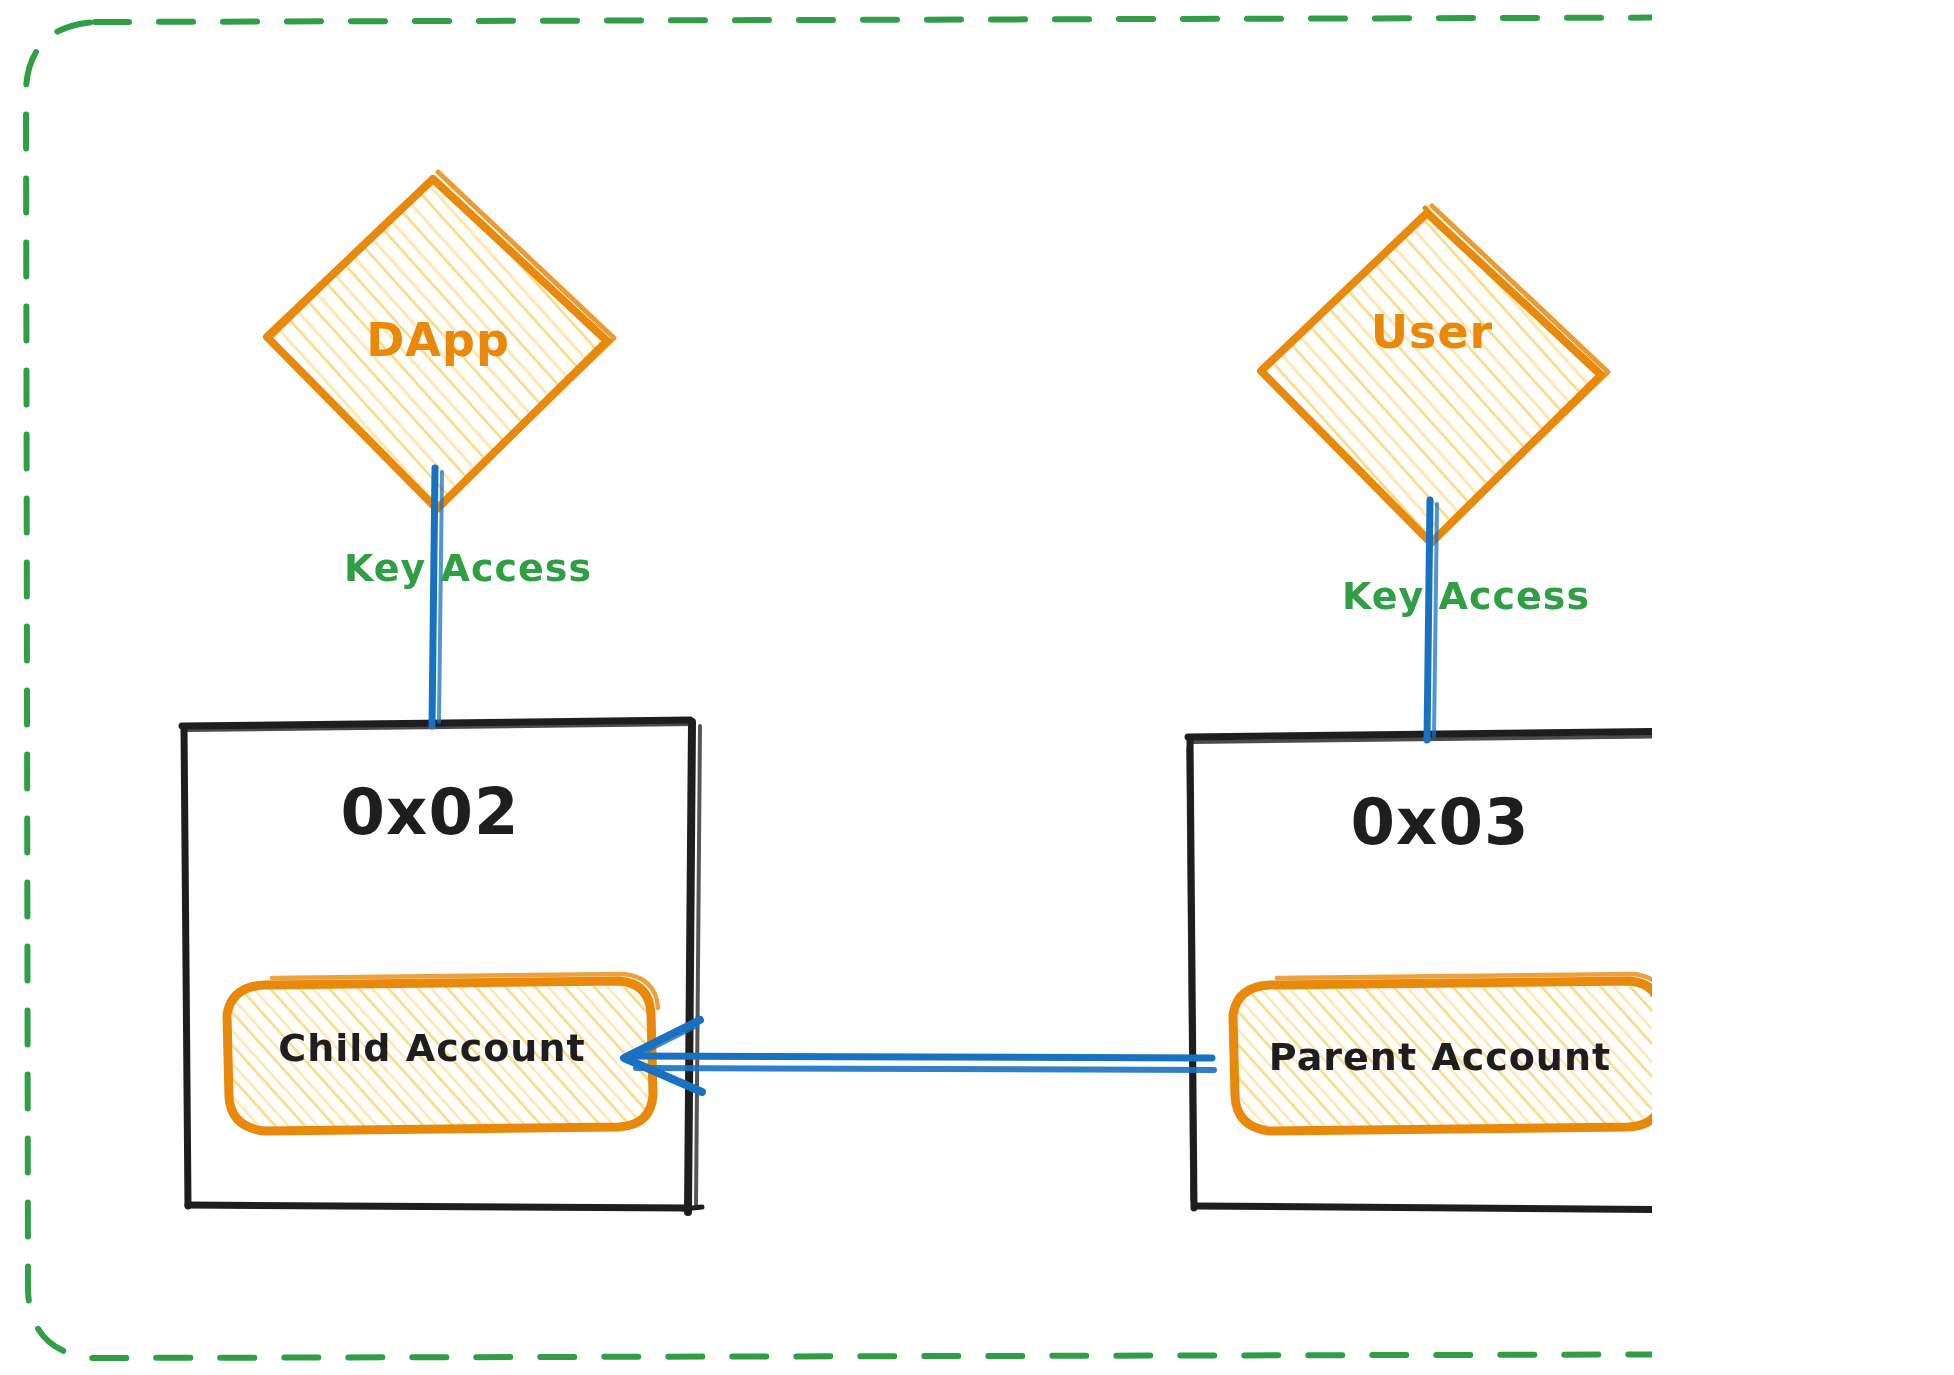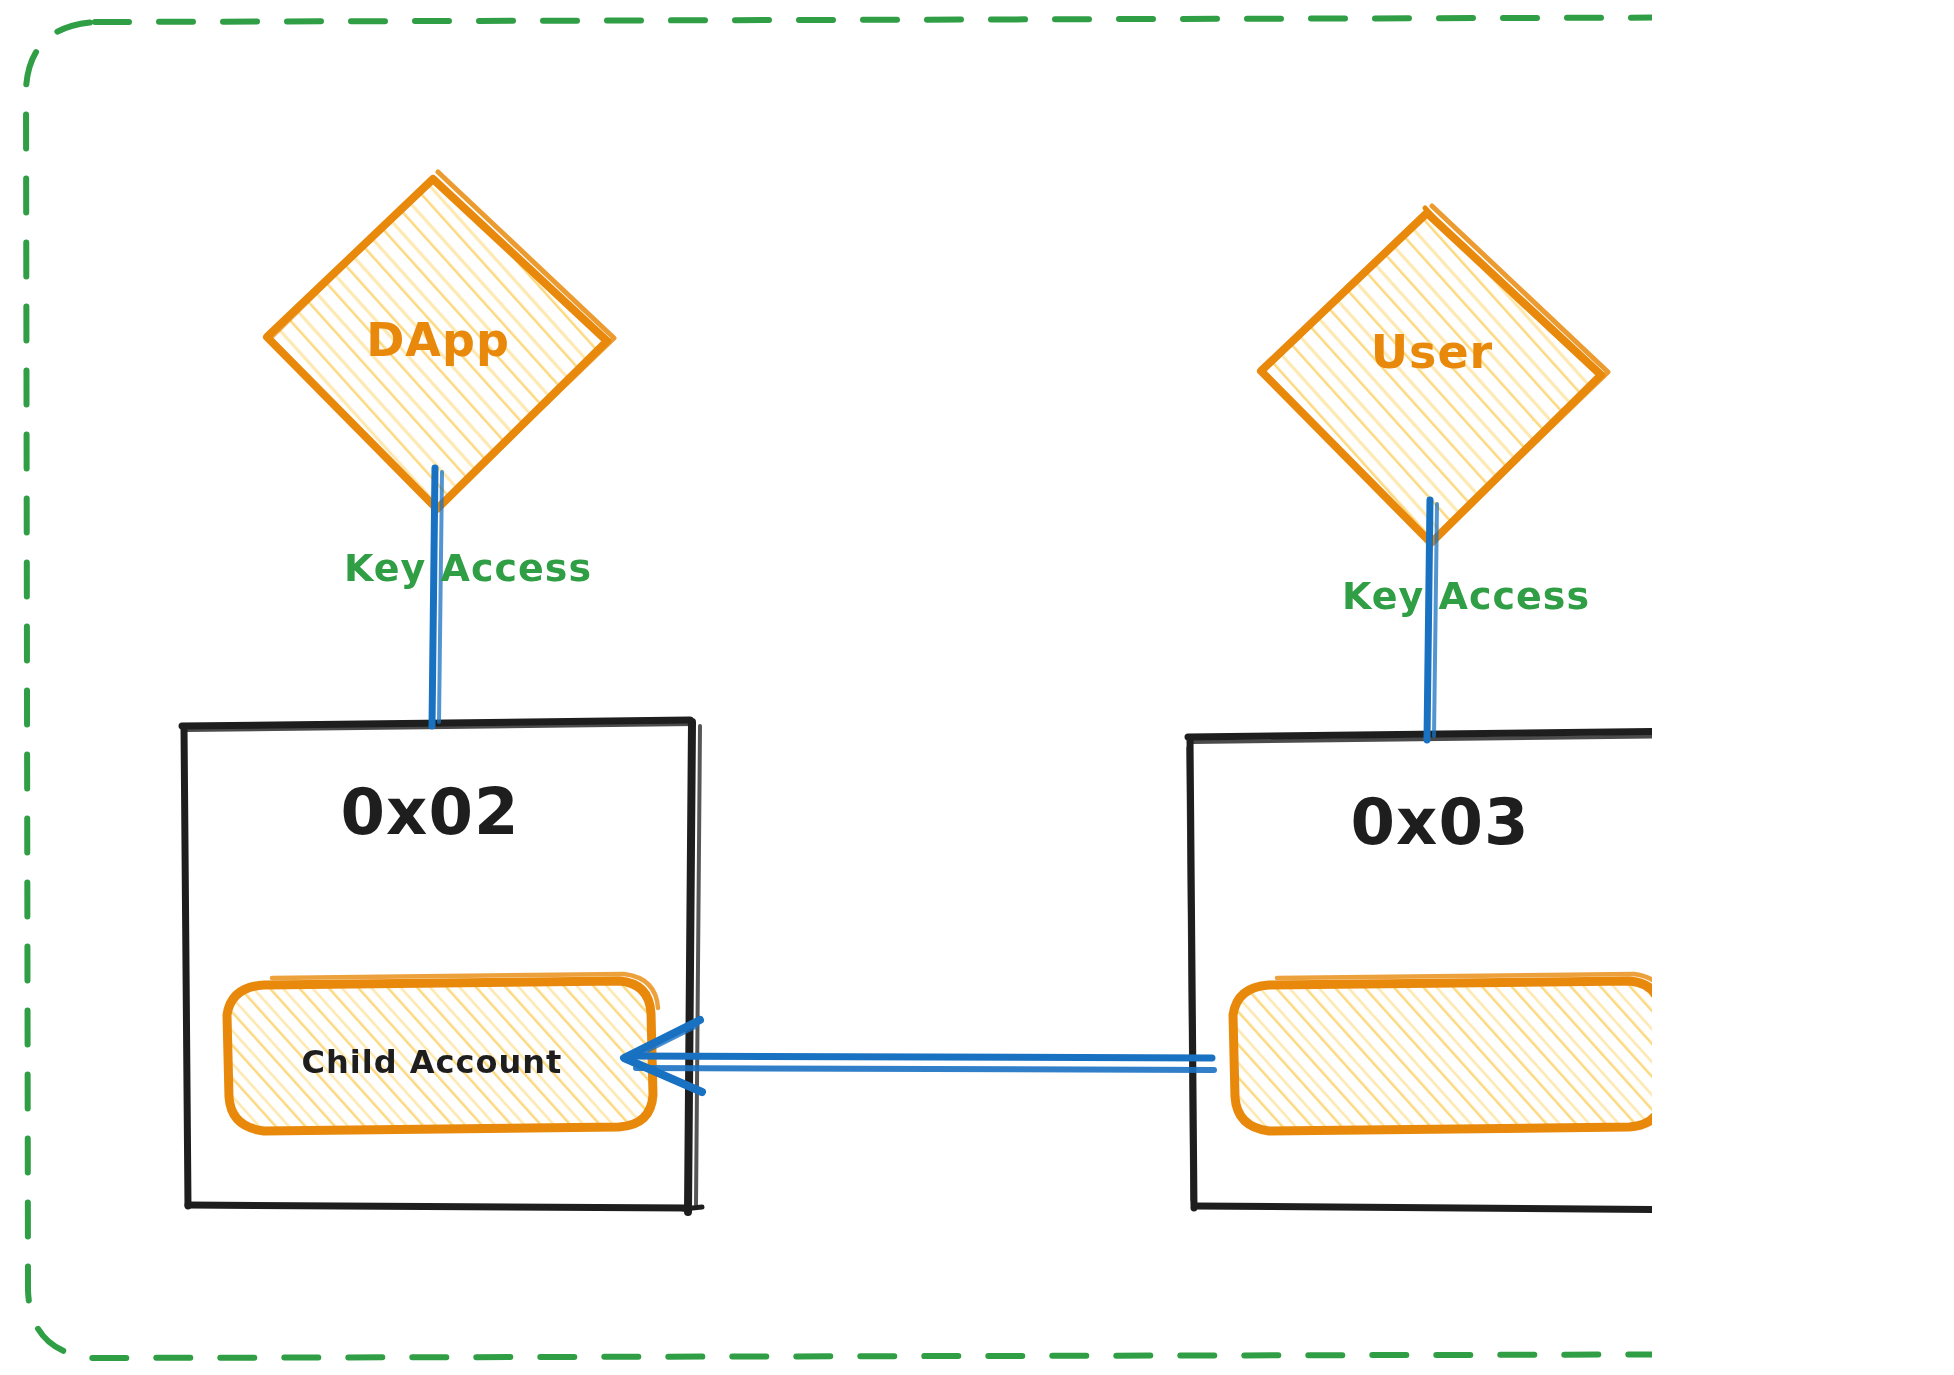--- a/index.html
+++ b/index.html
@@ -35,23 +35,22 @@
     font-size: 46px;
     font-weight: 600;
   }
   .lbl-addr {
     color: #1e1e1e;
     font-size: 64px;
     font-weight: 600;
   }
   .lbl-inner {
     color: #1e1e1e;
-    font-size: 32px;
+    font-size: 38px;
     font-weight: 600;
-    margin-top: 14px;
   }
   .lbl-edge {
     color: #2f9e44;
     font-size: 38px;
     font-weight: 600;
   }
 </style>
 </head>
 <body>
 
@@ -131,27 +130,28 @@
     <g>
       <path d="M 1212 1058 L 630 1056" fill="none" stroke="#1971c2" stroke-width="7" stroke-linecap="round"></path>
       <path d="M 1214 1070 L 636 1068" fill="none" stroke="#1971c2" stroke-width="6" stroke-linecap="round" opacity="0.9"></path>
       <path d="M 700 1020 L 624 1058 L 702 1092" fill="none" stroke="#1971c2" stroke-width="8" stroke-linejoin="round" stroke-linecap="round"></path>
       <path d="M 696 1026 L 628 1060" fill="none" stroke="#1971c2" stroke-width="5" stroke-linecap="round" opacity="0.8"></path>
     </g>
   </svg>
 
   <div class="lbl lbl-node" style="left:438px; top:340px;">DApp</div>
 
-  <div class="lbl lbl-node" style="left:1432px; top:352px;">User</div>
+  <div class="lbl lbl-node" style="left:1432px; top:332px;">User</div>
 
   <div class="lbl lbl-addr" style="left:430px; top:812px;">0x02</div>
 
   <div class="lbl lbl-addr" style="left:1440px; top:822px;">0x03</div>
 
   <div class="lbl lbl-inner" style="left:432px; top:1048px;">Child Account</div>
 
+  <div class="lbl lbl-inner" style="left:1440px; top:1057px;">Parent Account</div>
 
   <div class="lbl lbl-edge" style="left:468px; top:568px;">Key Access</div>
 
   <div class="lbl lbl-edge" style="left:1466px; top:596px;">Key Access</div>
 
 
 </div>
 
 </body></html>

